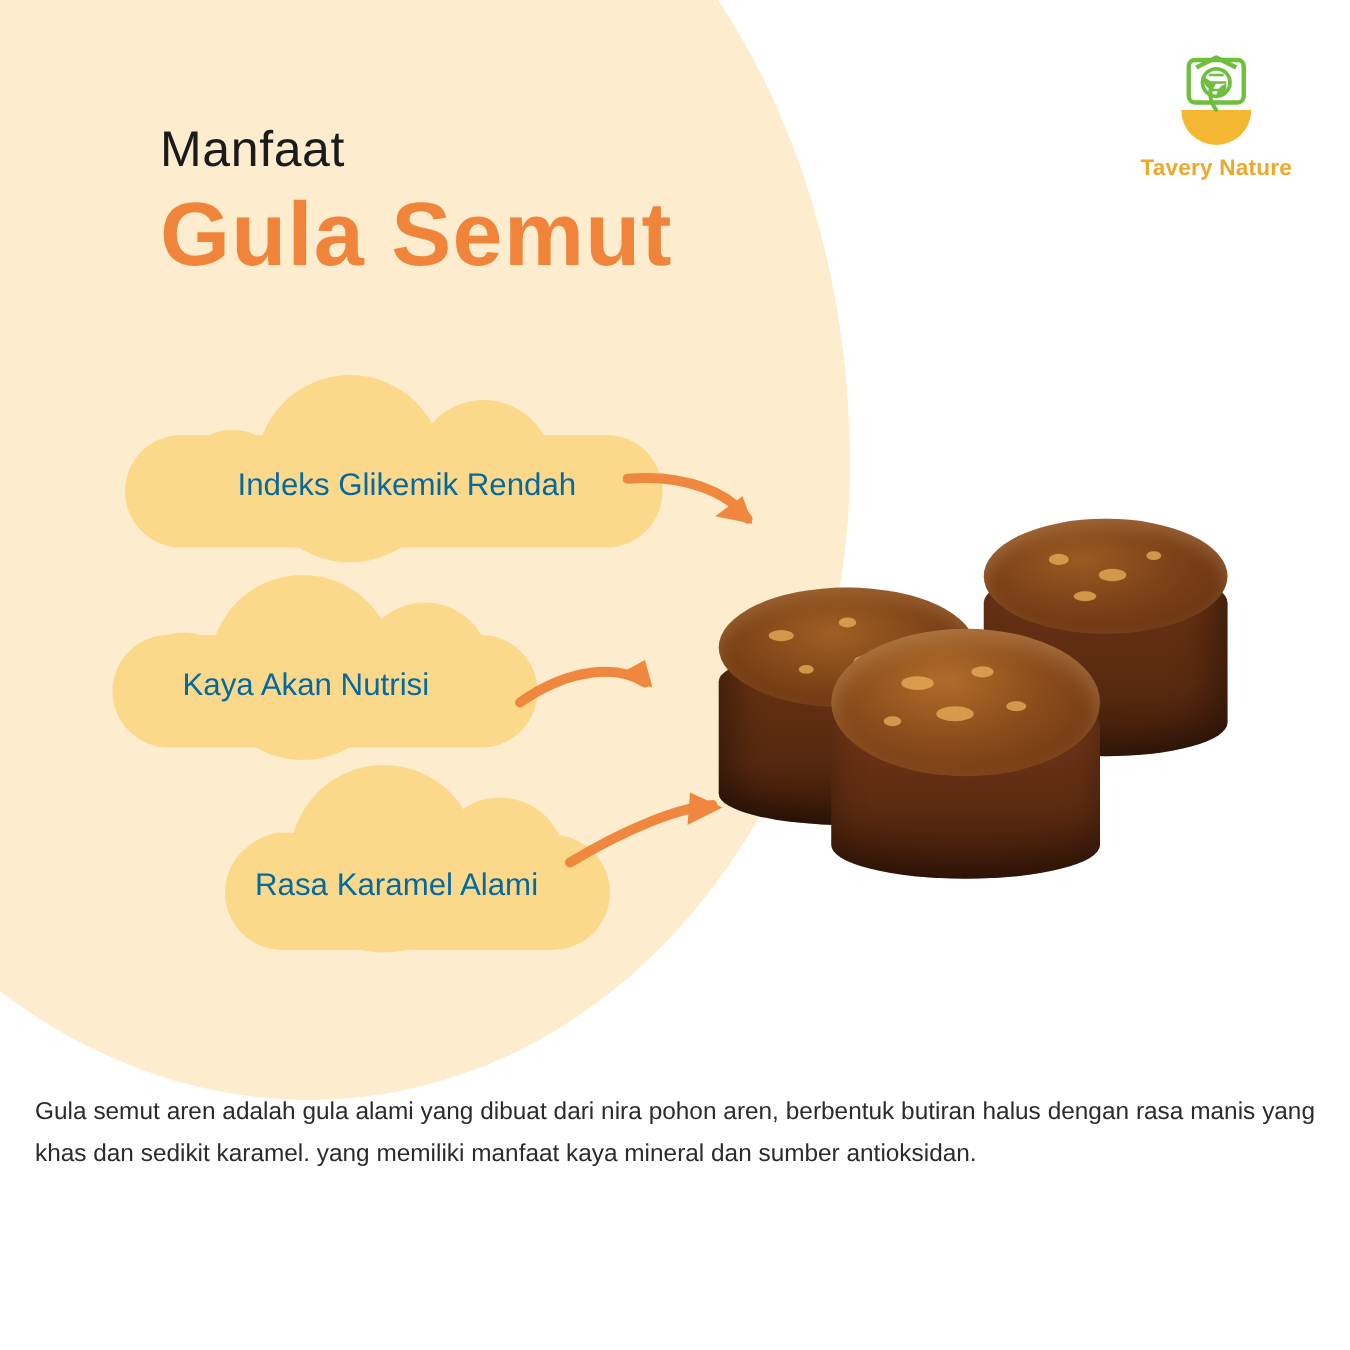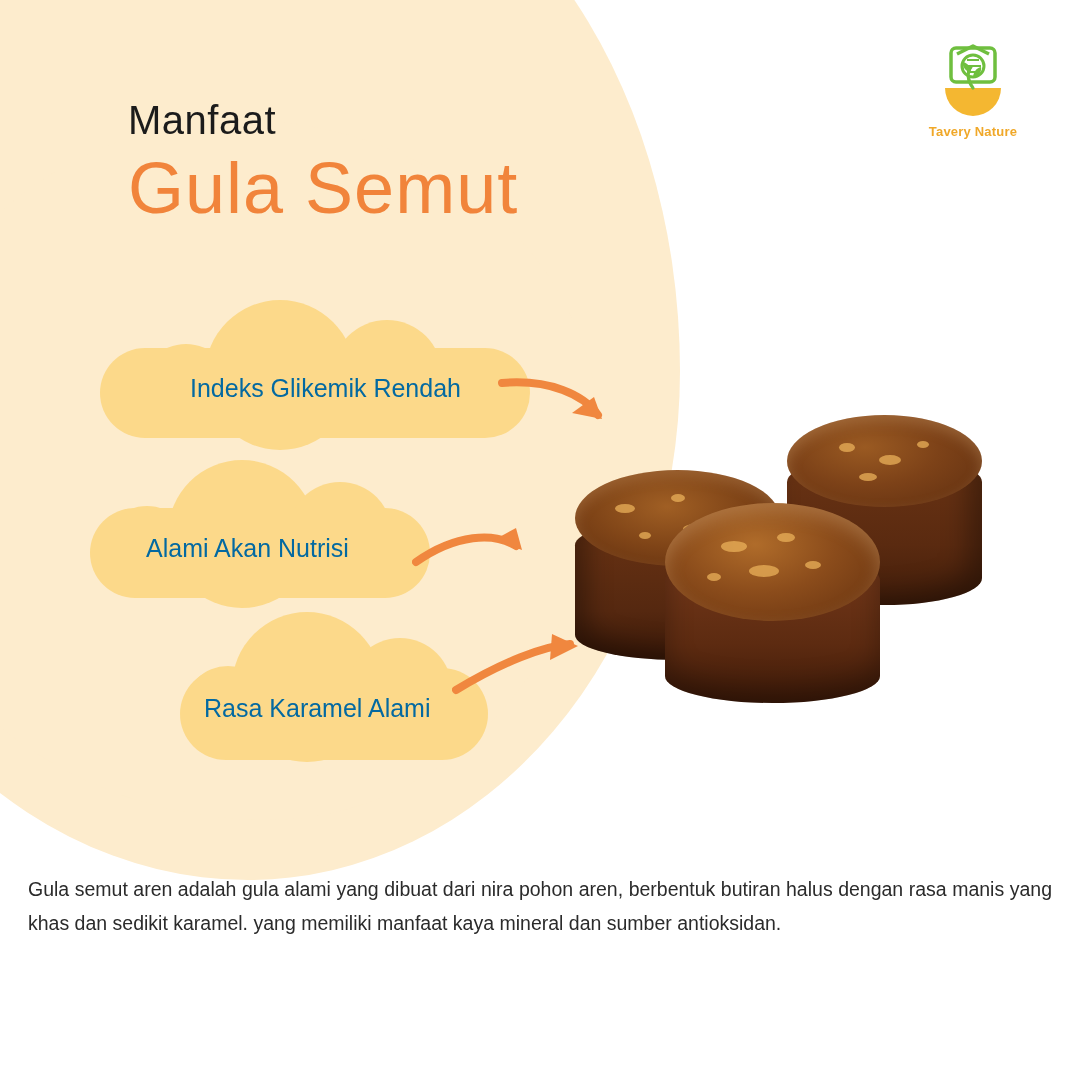--- a/index.html
+++ b/index.html
@@ -43,21 +43,21 @@
     position: absolute;
     top: 42px;
     right: 42px;
     width: 130px;
     text-align: center;
     z-index: 6;
   }
   .logo-mark { width: 72px; height: 78px; margin: 0 auto; display: block; }
   .logo-text {
     margin-top: 4px;
-    font-size: 13px;
+    font-size: 18px;
     font-weight: bold;
     color: #f0a829;
     letter-spacing: .2px;
     white-space: nowrap;
   }
 
   
   .title-wrap {
     position: absolute;
     left: 108px;
@@ -68,21 +68,21 @@
   .title-small {
     font-size: 40px;
     color: #1b1b1b;
     letter-spacing: .5px;
     font-weight: 500;
   }
   .title-big {
     margin-top: 8px;
     font-size: 72px;
     line-height: 1.05;
-    font-weight: normal;
+    font-weight: bold;
     color: #f1843b;
     letter-spacing: 1px;
   }
 
   
   .cloud {
     position: absolute;
     z-index: 4;
   }
   .cloud .body {
@@ -251,21 +251,21 @@
     <div class="puff p3"></div>
     <div class="body"></div>
     <div class="label">Indeks Glikemik Rendah</div>
   </div>
 
   <div class="cloud" id="cloud2">
     <div class="puff p1"></div>
     <div class="puff p2"></div>
     <div class="puff p3"></div>
     <div class="body"></div>
-    <div class="label">Alami Akan Nutrisi</div>
+    <div class="label">Kaya Akan Nutrisi</div>
   </div>
 
   <div class="cloud" id="cloud3">
     <div class="puff p1"></div>
     <div class="puff p2"></div>
     <div class="puff p3"></div>
     <div class="body"></div>
     <div class="label">Rasa Karamel Alami</div>
   </div>
 

